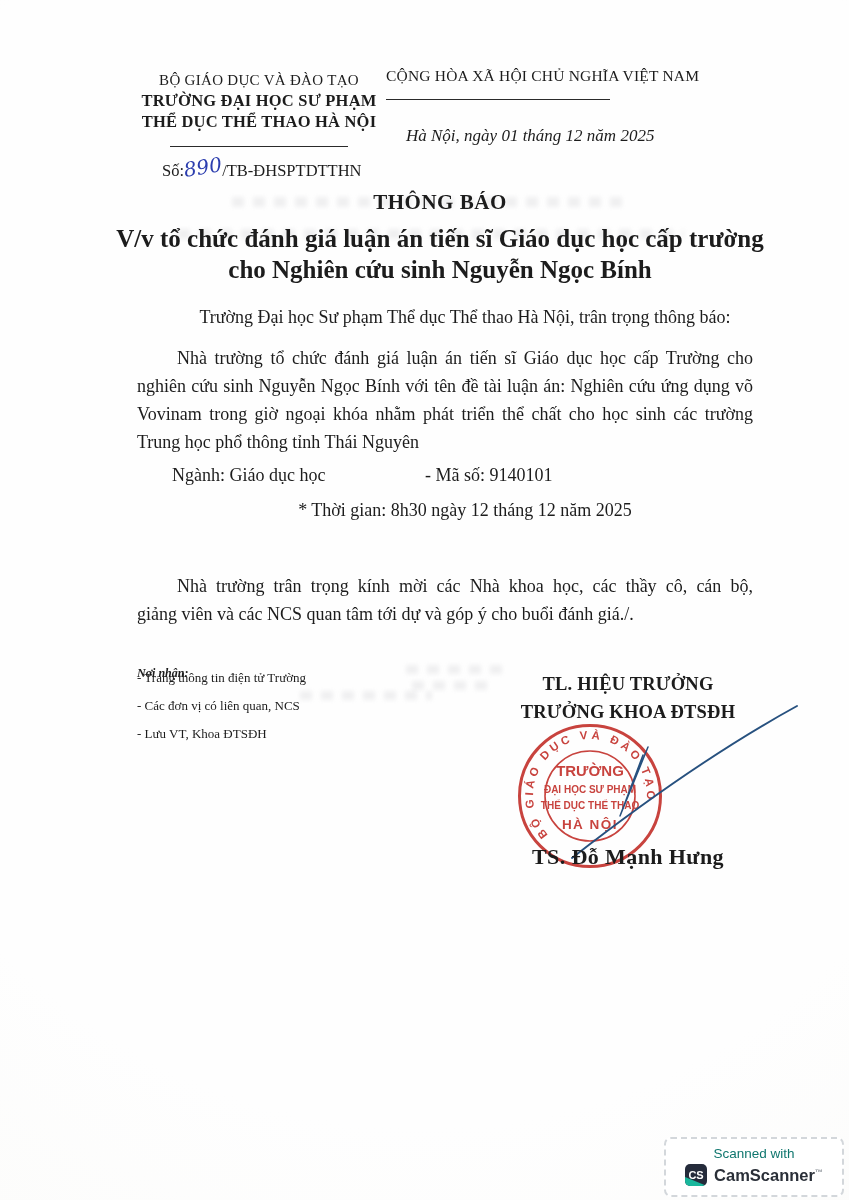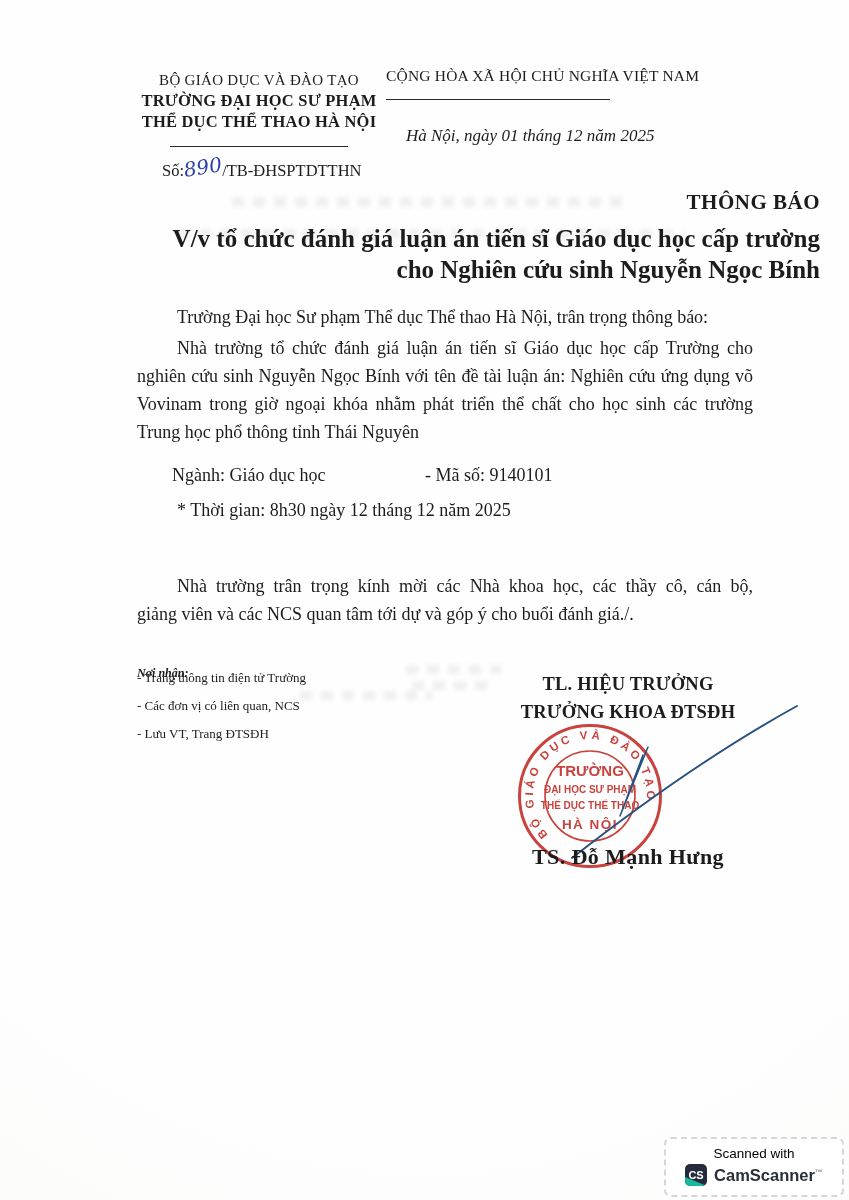--- a/index.html
+++ b/index.html
@@ -21,28 +21,28 @@
   .hdr-rule-l{display:inline-block;width:178px;border-bottom:1.6px solid #2a2a2a;height:4px;}
   .so-line{margin-top:9px;text-align:left;padding-left:44px;font-size:16.5px;}
   .hand{font-family:"DejaVu Serif",serif;font-style:italic;color:#2b3dae;
         font-size:20px;display:inline-block;transform:rotate(-9deg) translateY(-2px);line-height:0;}
   .hdr-right{left:386px;top:66px;width:396px;z-index:2;}
   .hdr-right .l1{font-size:15.5px;line-height:20px;letter-spacing:.2px;}
   .hdr-right .l2{font-size:18px;font-weight:bold;line-height:23px;margin-top:1px;}
   .hdr-rule-r{display:inline-block;width:224px;border-bottom:1.6px solid #2a2a2a;height:3px;}
   .date-line{margin-top:22px;font-size:17px;font-style:italic;transform:translateX(20px);}
   
-  .title-wrap{left:60px;top:190px;width:760px;text-align:right;z-index:2;}
+  .title-wrap{left:60px;top:190px;width:760px;text-align:center;z-index:2;}
   .doc-title{font-size:21px;font-weight:bold;letter-spacing:.5px;}
   .doc-sub{font-size:25px;font-weight:bold;line-height:31px;}
   .doc-sub.first{margin-top:8px;}
   
   .body-text{left:137px;width:616px;font-size:18px;z-index:2;}
   .p{line-height:28px;}
-  .indent{text-indent:40px;}
+  .indent{text-indent:40px;text-align:center;}
   .just{text-align:justify;}
   .stretch{text-align:justify;text-align-last:justify;}
   .row-nganh{position:relative;}
   .row-nganh .nganh{margin-left:35px;}
   .row-nganh .maso{position:absolute;left:288px;top:0;}
   
   .noinhan{left:137px;top:666px;width:300px;font-size:12px;font-weight:bold;font-style:italic;z-index:2;}
   .recips{left:137px;top:664px;width:320px;font-size:13px;line-height:28px;z-index:2;}
   .sign-col{left:467px;top:670px;width:322px;text-align:center;z-index:2;}
   .sign-col .t{font-size:18.5px;font-weight:bold;line-height:28px;letter-spacing:.2px;}
@@ -51,21 +51,21 @@
   
   .stamp{left:516px;top:722px;width:148px;height:148px;z-index:3;opacity:.93;}
   .sig-svg{left:0;top:0;width:849px;height:1200px;z-index:4;pointer-events:none;}
   
   .bleed{position:absolute;z-index:1;filter:blur(2px);opacity:.5;
     background:repeating-linear-gradient(90deg, rgba(145,145,152,.26) 0 12px, transparent 12px 21px);}
   
   .cs-badge{left:664px;top:1137px;width:176px;height:56px;border:2px dashed #d3d7db;
     border-radius:7px;background:rgba(255,255,255,.92);z-index:6;
     font-family:"Liberation Sans","DejaVu Sans",sans-serif;text-align:center;}
-  .cs-line1{font-size:13.5px;color:#000000;margin-top:7px;}
+  .cs-line1{font-size:13.5px;color:#0f766e;margin-top:7px;}
   .cs-row{display:flex;align-items:center;justify-content:center;gap:7px;margin-top:3px;}
   .cs-logo{position:relative;width:22px;height:22px;border-radius:5px;background:#252b3b;
     color:#fff;font-size:11px;font-weight:bold;line-height:22px;text-align:center;overflow:hidden;flex:0 0 auto;}
   .cs-logo .teal{position:absolute;left:0;bottom:0;width:100%;height:9px;
     background:#19b79c;clip-path:polygon(0 100%,0 0,100% 100%);}
   .cs-logo .glyph{position:relative;z-index:1;}
   .cs-name{font-size:16.5px;font-weight:bold;color:#2a2f38;}
   .cs-tm{font-size:8px;color:#8a9097;vertical-align:super;}
 </style>
 </head>
@@ -97,40 +97,40 @@
 
   <div class="abs title-wrap">
     <div class="doc-title">THÔNG BÁO</div>
     <div class="doc-sub first">V/v tổ chức đánh giá luận án tiến sĩ Giáo dục học cấp trường</div>
     <div class="doc-sub">cho Nghiên cứu sinh Nguyễn Ngọc Bính</div>
   </div>
 
   <div class="abs body-text" style="top:303px;">
     <div class="p indent">Trường Đại học Sư phạm Thể dục Thể thao Hà Nội, trân trọng thông báo:</div>
   </div>
-  <div class="abs body-text" style="top:334px;">
+  <div class="abs body-text" style="top:344px;">
     <div class="p indent just">Nhà trường tổ chức đánh giá luận án tiến sĩ Giáo dục học cấp Trường cho nghiên cứu sinh Nguyễn Ngọc Bính với tên đề tài luận án: Nghiên cứu ứng dụng võ Vovinam trong giờ ngoại khóa nhằm phát triển thể chất cho học sinh các trường Trung học phổ thông tỉnh Thái Nguyên</div>
   </div>
   <div class="abs body-text row-nganh" style="top:465px;">
     <span class="nganh">Ngành: Giáo dục học</span>
     <span class="maso">- Mã số: 9140101</span>
   </div>
   <div class="abs body-text" style="top:496px;">
     <div class="p indent">* Thời gian: 8h30 ngày 12 tháng 12 năm 2025</div>
   </div>
   <div class="abs body-text" style="top:572px;">
     <div class="p indent stretch">Nhà trường trân trọng kính mời các Nhà khoa học, các thầy cô, cán bộ,</div>
     <div class="p">giảng viên và các NCS quan tâm tới dự và góp ý cho buổi đánh giá./.</div>
   </div>
 
   <div class="abs noinhan">Nơi nhận:</div>
   <div class="abs recips">
     <div>- Trang thông tin điện tử Trường</div>
     <div>- Các đơn vị có liên quan, NCS</div>
-    <div>- Lưu VT, Trang ĐTSĐH</div>
+    <div>- Lưu VT, Khoa ĐTSĐH</div>
   </div>
 
   <div class="abs sign-col">
     <div class="t">TL. HIỆU TRƯỞNG</div>
     <div class="t">TRƯỞNG KHOA ĐTSĐH</div>
   </div>
 
   <svg class="abs stamp" viewBox="0 0 148 148">
     <defs>
       <path id="ringArc" d="M 33.7 114.3 A 57 57 0 1 1 114.3 114.3" fill="none"></path>

